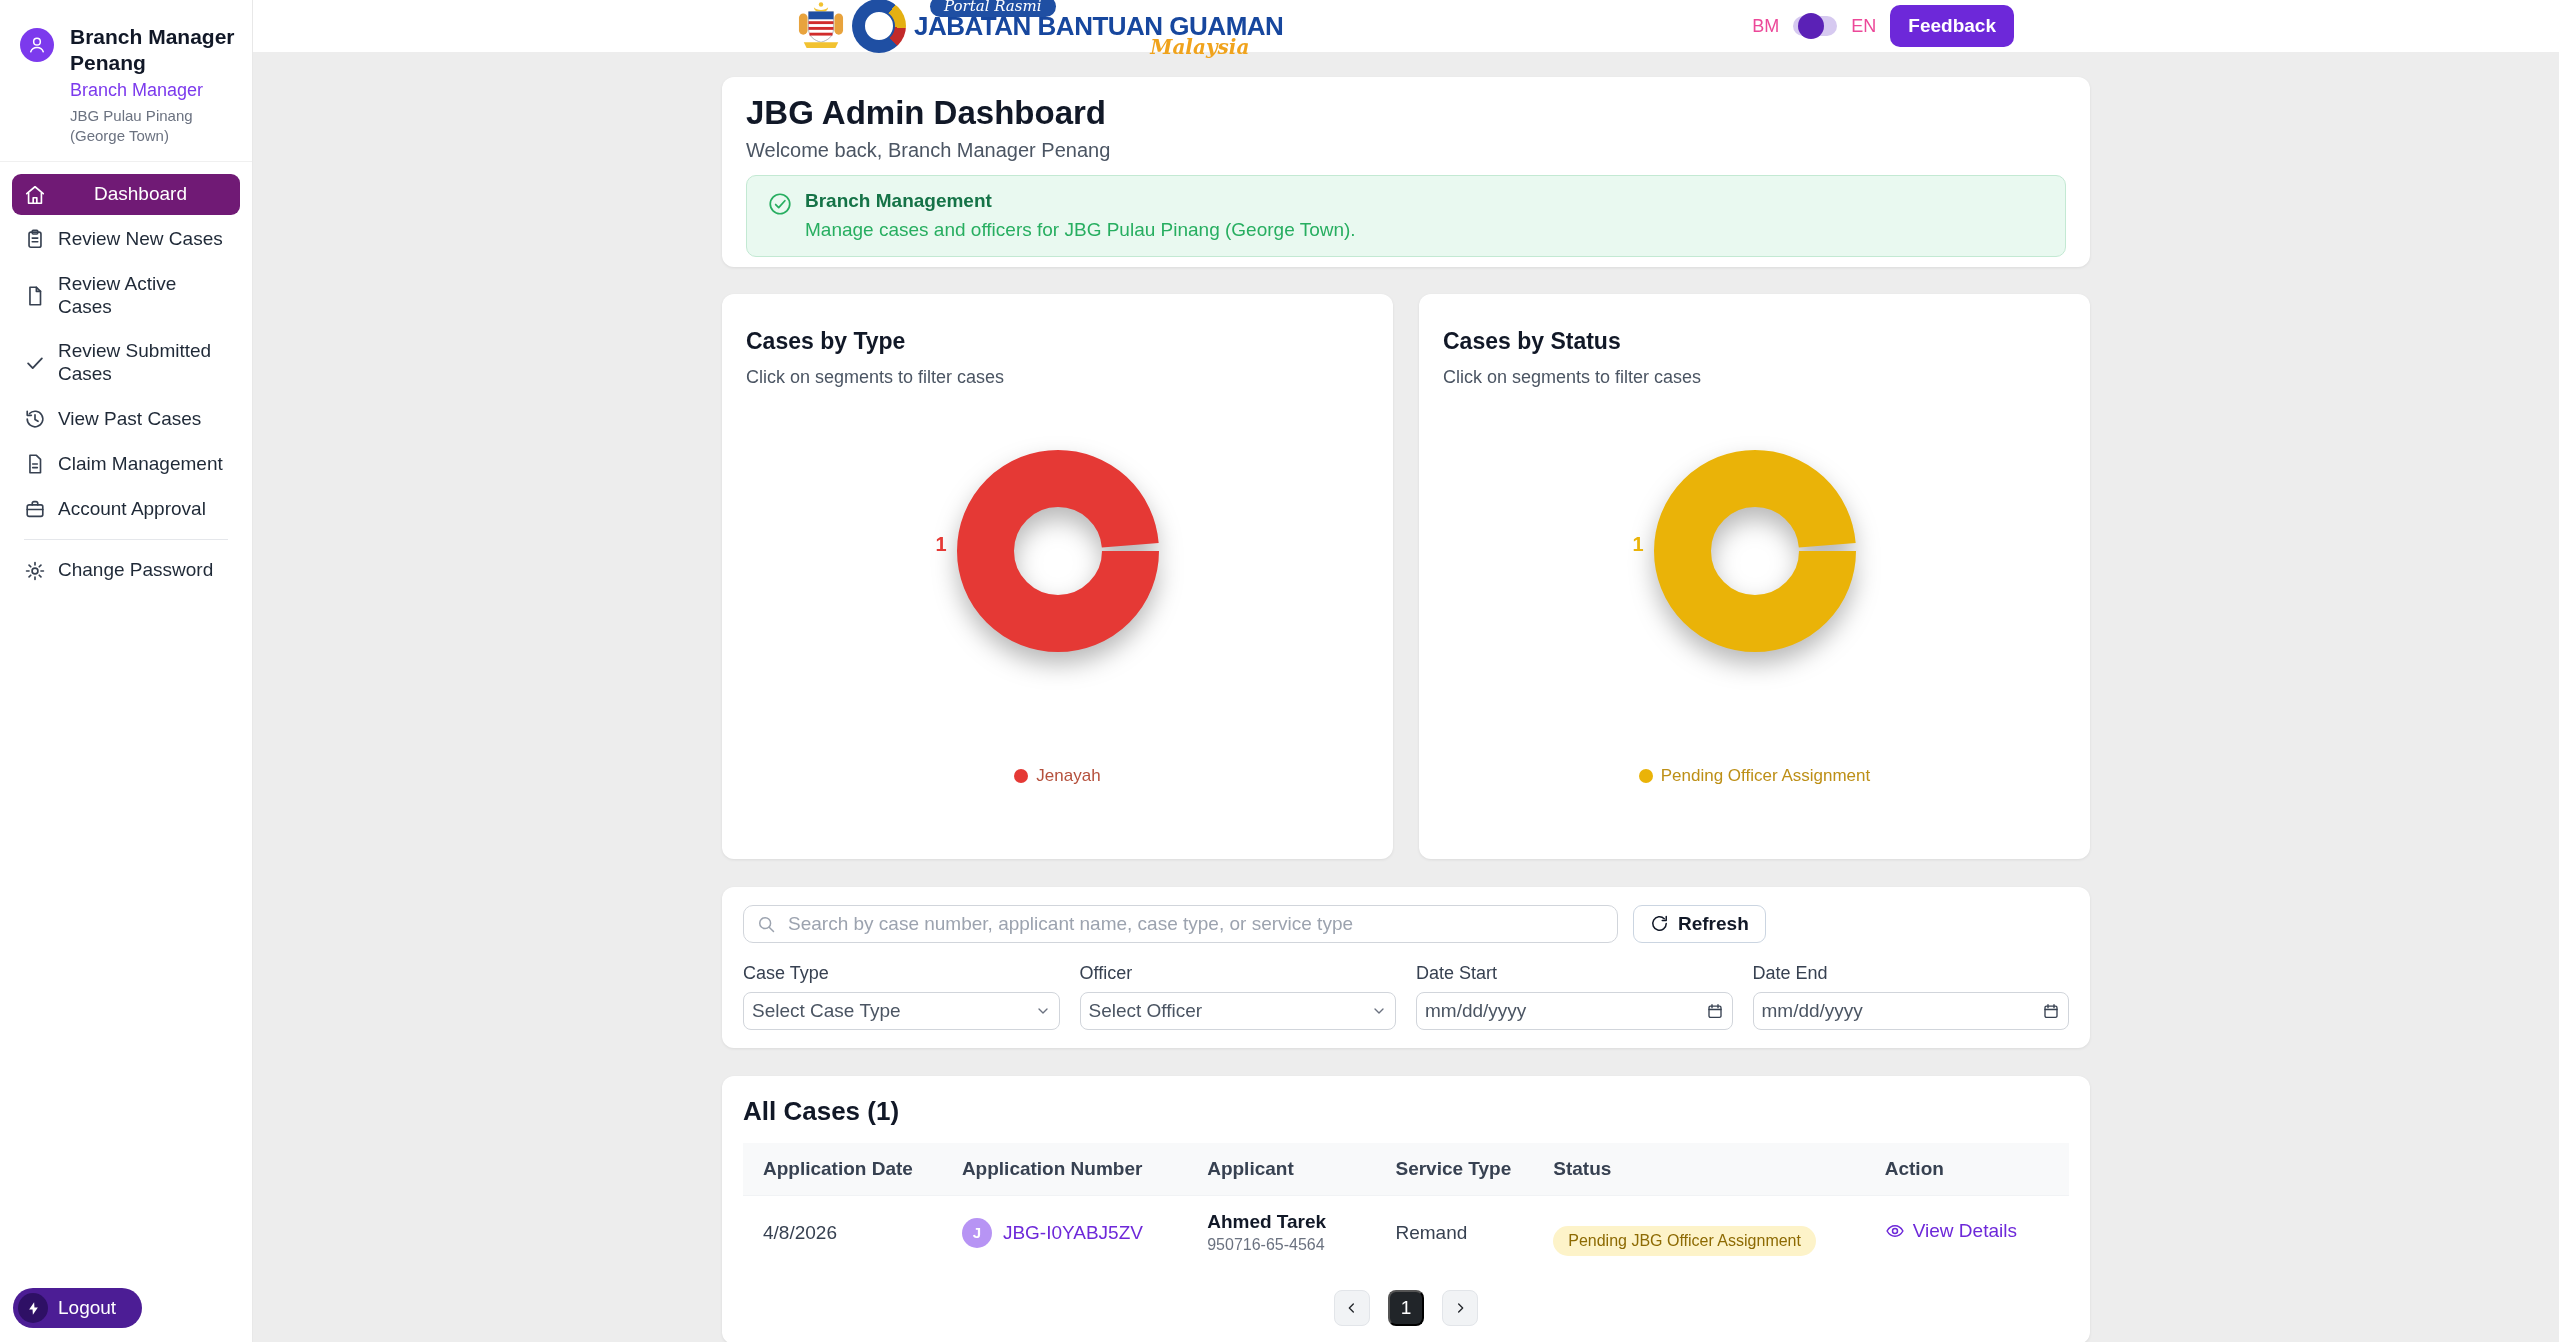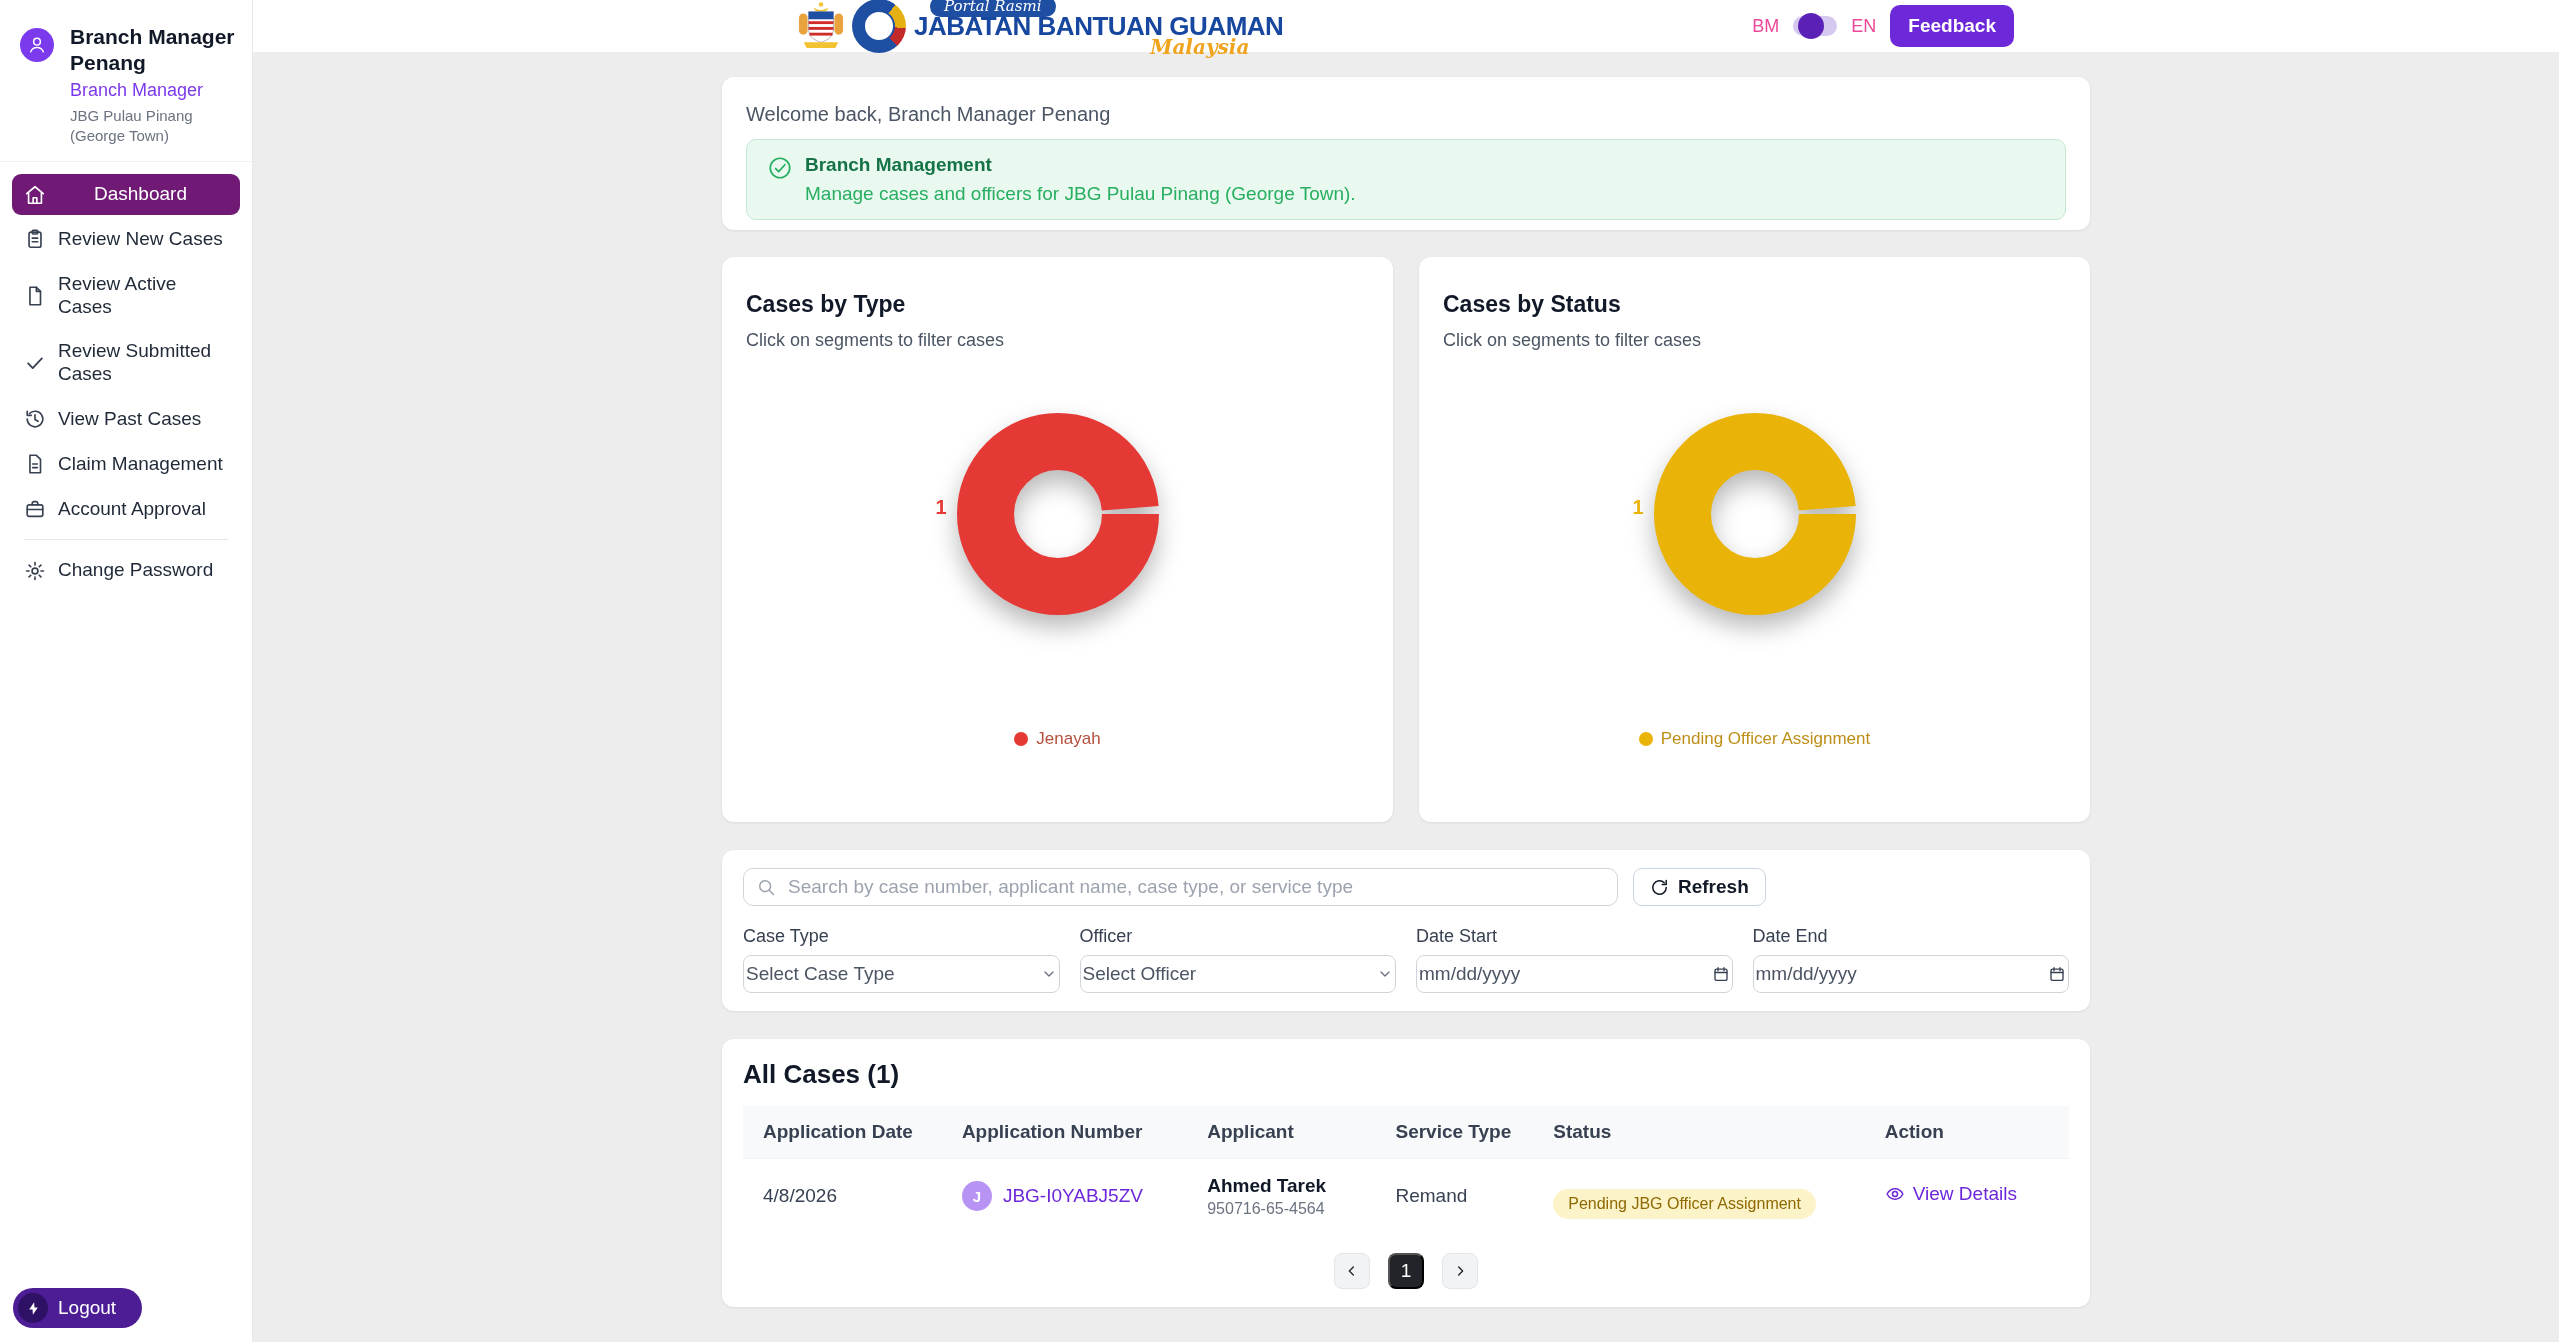--- a/index.html
+++ b/index.html
@@ -159,21 +159,21 @@
     height:38px; border:1px solid #cbd5e1; background:#fff; border-radius:9px;
     display:inline-flex; align-items:center; gap:9px; padding:16px 16px;
     font-size:19px; font-weight:600; color:#111827; cursor:pointer;
     font-family:"Liberation Sans", sans-serif;
   }
   .filter-grid { display:grid; grid-template-columns:repeat(4,1fr); gap:20px; margin-top:20px; }
   .f-label { font-size:18px; color:#374151; margin-bottom:8px; }
   .f-field {
     height:38px; border:1px solid #d1d5db; border-radius:8px; background:#fff;
     display:flex; align-items:center; justify-content:space-between;
-    padding:0 2px; font-size:19px; color:#4b5563; cursor:pointer;
+    padding:0 8px; font-size:19px; color:#4b5563; cursor:pointer;
   }
   .f-field .f-icon { color:#6b7280; flex:0 0 auto; }
   .f-field .cal-icon { color:#374151; }
 
   
   .cases-card { margin-top:28px; padding:20px 21px 18px 21px; }
   .cases-title { font-size:26px; font-weight:700; color:#111827; }
   table.cases-table { width:100%; border-collapse:collapse; margin-top:16px; }
   .cases-table th {
     background:#f8f9fa; text-align:left; font-size:19px; font-weight:600; color:#374151;
@@ -348,20 +348,21 @@
       </svg>
     </span>
     <span>Logout</span>
   </button>
 </aside>
 
 <main class="main">
   <div class="container">
 
     <section class="card welcome-card">
+      <h1 class="page-title">JBG Admin Dashboard</h1>
       <p class="page-subtitle">Welcome back, Branch Manager Penang</p>
       <div class="alert">
         <span class="alert-icon">
           <svg width="26" height="26" viewBox="0 0 24 24" fill="none" stroke="currentColor" stroke-width="1.6" stroke-linecap="round" stroke-linejoin="round">
             <circle cx="12" cy="12" r="9"></circle>
               <path d="M8 12.5l2.8 2.8L16.5 9"></path>
           </svg>
         </span>
         <div>
           <div class="alert-title">Branch Management</div>

